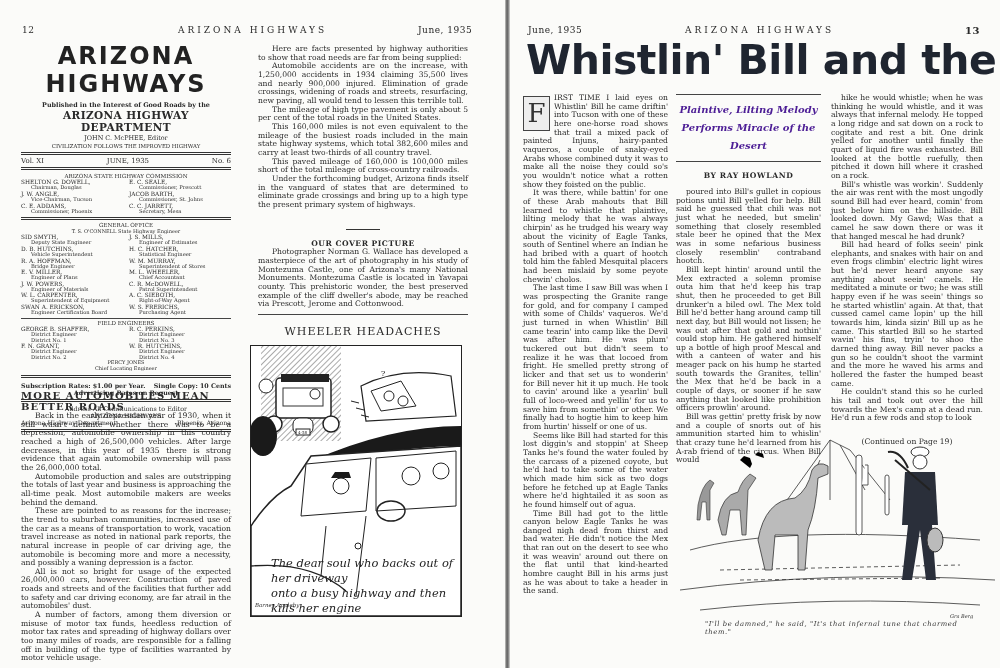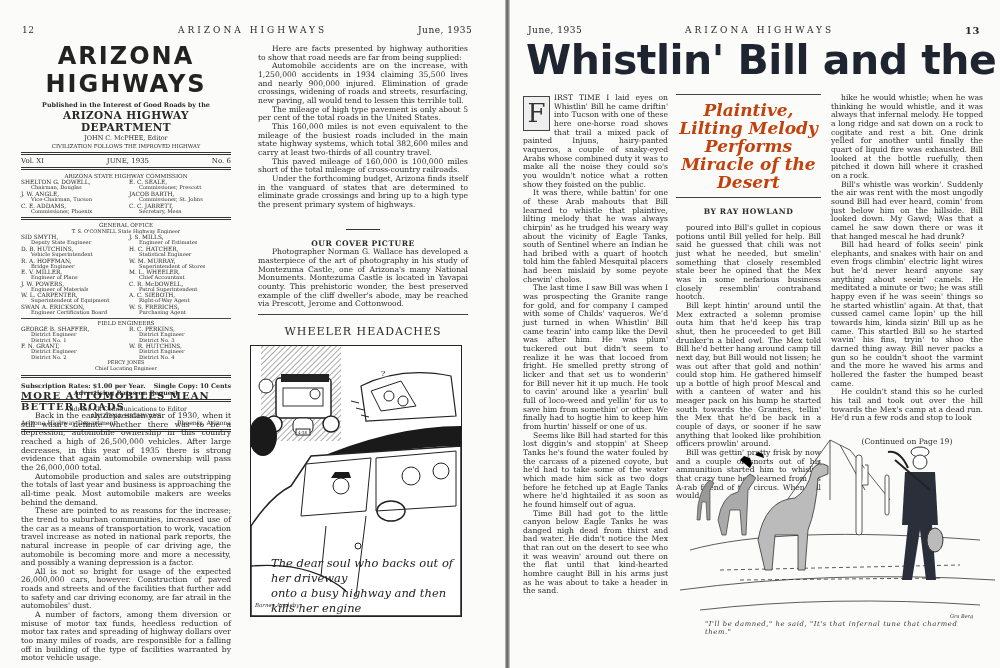--- a/index.html
+++ b/index.html
@@ -20,21 +20,21 @@
   .rule2 { border-top:1px solid #333; border-bottom:1px solid #333; height:1px; }
   .rule { border-top:1.5px solid #444; }
   .body-text { font-size:7.6px; line-height:8.65px; text-align:justify; }
   .body-text p { margin:0; text-indent:14px; }
   .body-text.tight p { text-indent:10px; }
   .h-section { font-family:"DejaVu Serif", serif; font-weight:bold; font-size:10px; letter-spacing:1.1px;margin-top:25px; }
   .staff { display:grid; grid-template-columns:1fr 1fr; column-gap:6px; }
   .staff .nm { font-size:5.8px; line-height:6px; }
   .staff .tt { font-size:5.2px; line-height:5.6px; padding-left:10px; }
   .title-big { font-family:"DejaVu Sans", sans-serif; font-weight:bold; font-size:41px; letter-spacing:-0.5px; color:#1f2530; white-space:nowrap; }
-  .italic-head { font-style:italic; font-weight:bold; font-size:17px; line-height:18px; text-align:center; color:#c2410c; }
+  .italic-head { font-style:italic; font-weight:bold; font-size:10px; line-height:18px; text-align:center; color:#4c1d95; }
   .byline { font-weight:bold; font-size:7.6px; text-align:center; letter-spacing:0.6px; }
   .dropcap { float:left; width:25px; height:33px; border:1px solid #444; margin:2px 4px 0 0; background:#eee;
              font-family:"DejaVu Serif", serif; font-size:26px; line-height:33px; text-align:center; color:#333; }
   .cartoon { border:1.5px solid #222; background:#fff; overflow:hidden; }
   .caption-hand { font-family:"DejaVu Serif", serif; font-style:italic; font-size:11.5px; line-height:15px; color:#222; }
   .caption-it { font-style:italic; font-size:6.8px; letter-spacing:0.6px; color:#333; }
 </style>
 </head>
 <body>
 

